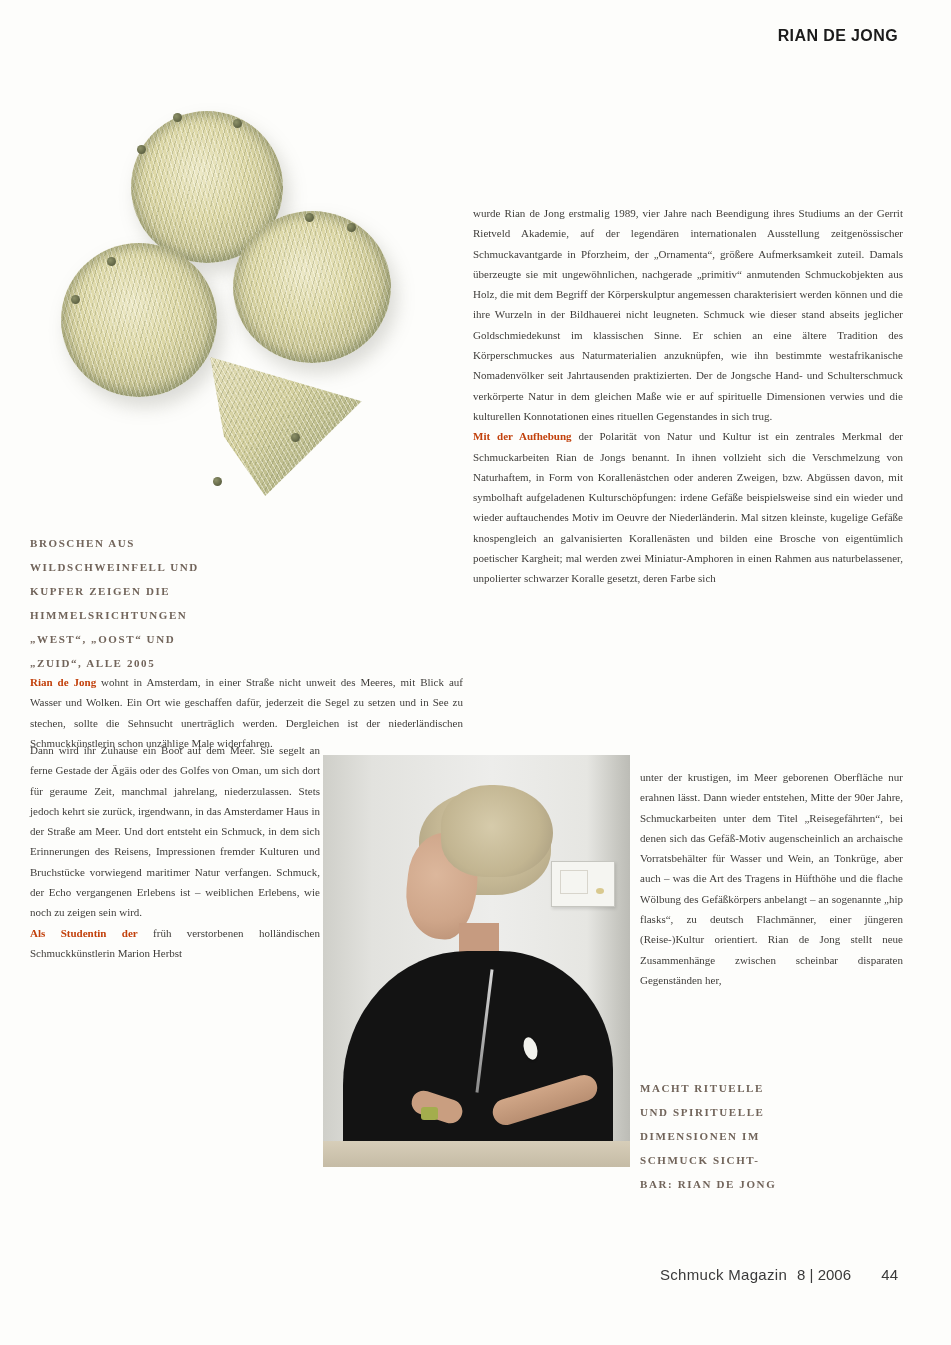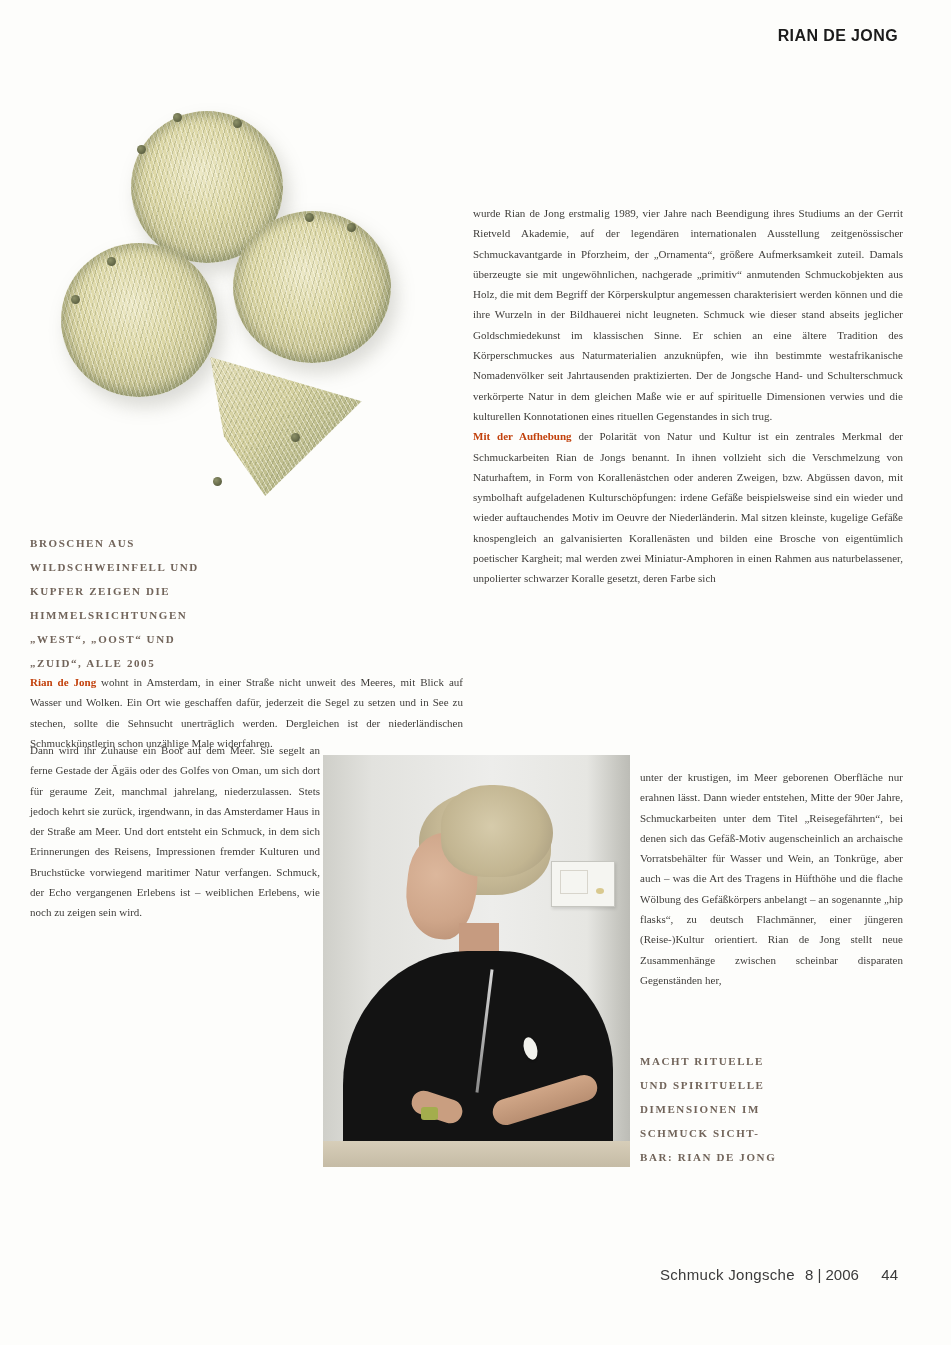--- a/index.html
+++ b/index.html
@@ -36,21 +36,21 @@
   #rightcol-wide {left:473px;top:203px; width:430px;}
   #rightcol-narrow{left:640px;top:755px;width:263px;margin-top:12px;}
   
   .caption{
     position:absolute;
     font-weight:bold;font-size:11px;line-height:24px;
     letter-spacing:1.6px;color:#71645a;
     white-space:pre-line;
   }
   #caption-brooch{left:30px;top:531px;width:230px;}
-  #caption-photo{left:640px;top:1049px;width:220px;}
+  #caption-photo{left:640px;top:1076px;width:220px;}
   
   .art-brooch{position:absolute;left:55px;top:105px;width:390px;height:420px;}
   .pad{
     position:absolute;border-radius:50%;
     background:
       repeating-linear-gradient(72deg, rgba(255,255,246,.45) 0 1px, rgba(0,0,0,0) 1px 4px),
       repeating-linear-gradient(104deg, rgba(118,124,84,.28) 0 1px, rgba(0,0,0,0) 1px 5px),
       radial-gradient(circle at 45% 40%, #ece8c6 0%, #dcd7a6 38%, #c8c494 62%, #a3a87e 84%, #818866 94%, #768060 100%);
     box-shadow: inset 0 0 10px 5px rgba(108,114,80,.38), 6px 10px 18px rgba(130,130,118,.28);
   }
@@ -130,20 +130,21 @@
 HIMMELSRICHTUNGEN
 „WEST“, „OOST“ UND
 „ZUID“, ALLE 2005</div>
 
 <div class="col" id="leftcol-wide">
   <p><span class="lead">Rian de Jong</span><span> wohnt in Amsterdam, in einer Straße nicht unweit des Meeres, mit Blick auf Wasser und Wolken. Ein Ort wie geschaffen dafür, jederzeit die Segel zu setzen und in See zu stechen, sollte die Sehnsucht unerträglich werden. Dergleichen ist der niederländischen Schmuckkünstlerin schon unzählige Male widerfahren.</span></p>
 </div>
 
 <div class="col" id="leftcol-narrow">
   <p>Dann wird ihr Zuhause ein Boot auf dem Meer. Sie segelt an ferne Gestade der Ägäis oder des Golfes von Oman, um sich dort für geraume Zeit, manchmal jahrelang, niederzulassen. Stets jedoch kehrt sie zurück, irgendwann, in das Amsterdamer Haus in der Straße am Meer. Und dort entsteht ein Schmuck, in dem sich Erinnerungen des Reisens, Impressionen fremder Kulturen und Bruchstücke vorwiegend maritimer Natur verfangen. Schmuck, der Echo vergangenen Erlebens ist – weiblichen Erlebens, wie noch zu zeigen sein wird.</p>
+  <p><span class="lead">Als Studentin der</span><span> früh verstorbenen holländischen Schmuckkünstlerin Marion Herbst</span></p>
 </div>
 
 <div class="col" id="rightcol-wide">
   <p>wurde Rian de Jong erstmalig 1989, vier Jahre nach Beendigung ihres Studiums an der Gerrit Rietveld Akademie, auf der legendären internationalen Ausstellung zeitgenössischer Schmuckavantgarde in Pforzheim, der „Ornamenta“, größere Aufmerksamkeit zuteil. Damals überzeugte sie mit ungewöhnlichen, nachgerade „primitiv“ anmutenden Schmuckobjekten aus Holz, die mit dem Begriff der Körperskulptur angemessen charakterisiert werden können und die ihre Wurzeln in der Bildhauerei nicht leugneten. Schmuck wie dieser stand abseits jeglicher Goldschmiedekunst im klassischen Sinne. Er schien an eine ältere Tradition des Körperschmuckes aus Naturmaterialien anzuknüpfen, wie ihn bestimmte westafrikanische Nomadenvölker seit Jahrtausenden praktizierten. Der de Jongsche Hand- und Schulterschmuck verkörperte Natur in dem gleichen Maße wie er auf spirituelle Dimensionen verwies und die kulturellen Konnotationen eines rituellen Gegenstandes in sich trug.</p>
   <p><span class="lead">Mit der Aufhebung</span><span> der Polarität von Natur und Kultur ist ein zentrales Merkmal der Schmuckarbeiten Rian de Jongs benannt. In ihnen vollzieht sich die Verschmelzung von Naturhaftem, in Form von Korallenästchen oder anderen Zweigen, bzw. Abgüssen davon, mit symbolhaft aufgeladenen Kulturschöpfungen: irdene Gefäße beispielsweise sind ein wieder und wieder auftauchendes Motiv im Oeuvre der Niederländerin. Mal sitzen kleinste, kugelige Gefäße knospengleich an galvanisierten Korallenästen und bilden eine Brosche von eigentümlich poetischer Kargheit; mal werden zwei Miniatur-Amphoren in einen Rahmen aus naturbelassener, unpolierter schwarzer Koralle gesetzt, deren Farbe sich</span></p>
 </div>
 
 <div class="col" id="rightcol-narrow">
   <p>unter der krustigen, im Meer geborenen Oberfläche nur erahnen lässt. Dann wieder entstehen, Mitte der 90er Jahre, Schmuckarbeiten unter dem Titel „Reisegefährten“, bei denen sich das Gefäß-Motiv augenscheinlich an archaische Vorratsbehälter für Wasser und Wein, an Tonkrüge, aber auch – was die Art des Tragens in Hüfthöhe und die flache Wölbung des Gefäßkörpers anbelangt – an sogenannte „hip flasks“, zu deutsch Flachmänner, einer jüngeren (Reise-)Kultur orientiert. Rian de Jong stellt neue Zusammenhänge zwischen scheinbar disparaten Gegenständen her,</p>
 </div>
@@ -167,16 +168,16 @@
 </div>
 
 <div class="caption" id="caption-photo">MACHT RITUELLE
 UND SPIRITUELLE
 DIMENSIONEN IM
 SCHMUCK SICHT-
 BAR: RIAN DE JONG</div>
 
 <div class="page-footer">
   <span>
-    <span class="mag">Schmuck Jongsche</span><span class="issue">8 | 2006</span>
+    <span class="mag">Schmuck Magazin</span><span class="issue">8 | 2006</span>
   </span>
   <span>44</span>
 </div>
 
 </body></html>

